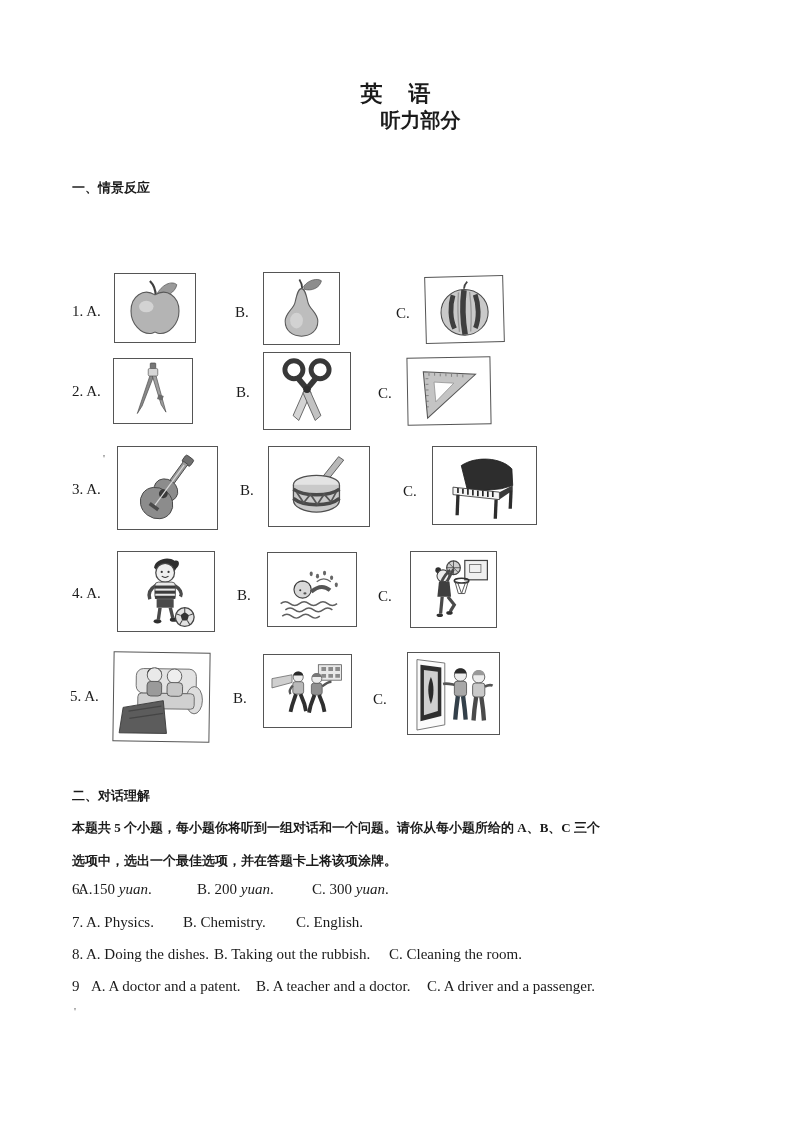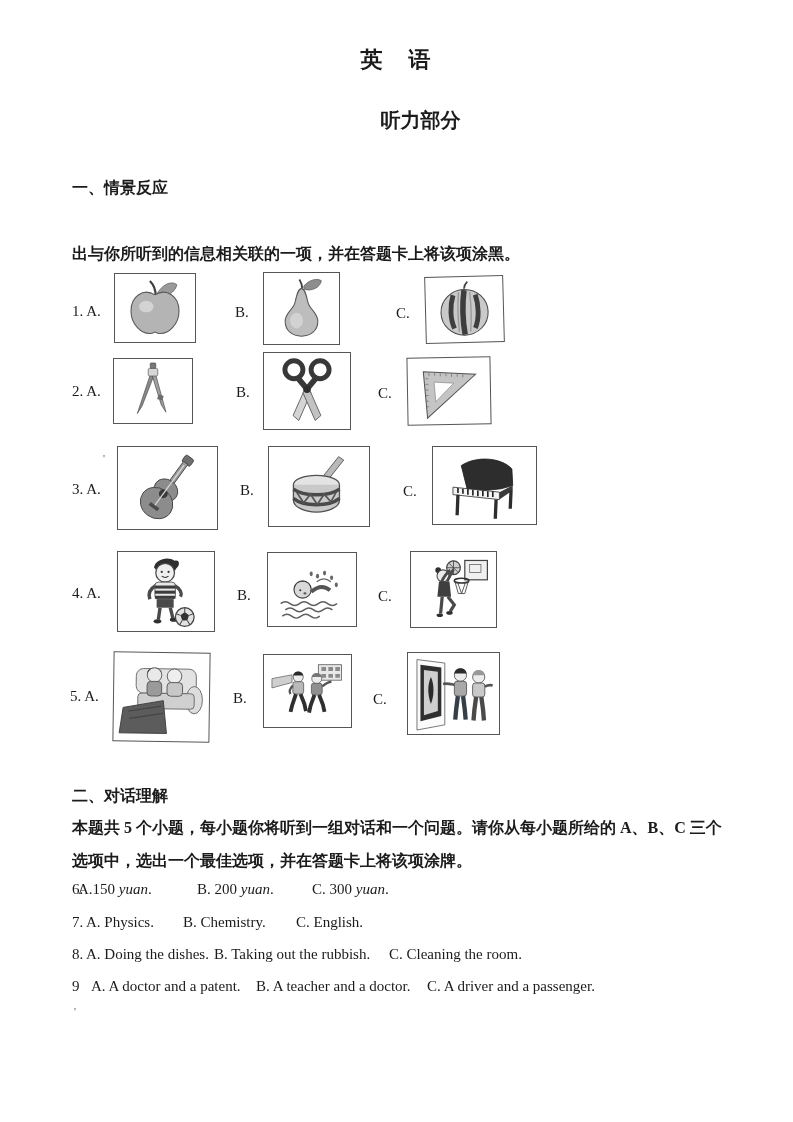--- a/index.html
+++ b/index.html
@@ -1,38 +1,37 @@
 <!DOCTYPE html>
 <html><head>
 <meta charset="utf-8">
 <style>
   html,body{margin:0;padding:0;background:#fff;}
   .page{position:relative;width:793px;height:1122px;background:#ffffff;overflow:hidden;
         font-family:"Liberation Serif","DejaVu Serif",serif;color:#1b1b1b;}
   .title{position:absolute;left:0;width:100%;text-align:center;font-weight:700;margin:0;}
-  .page-title{top:46px;font-size:22px;line-height:28px;letter-spacing:2px;}
+  .page-title{top:80px;font-size:22px;line-height:28px;letter-spacing:2px;}
   .page-subtitle{top:107px;font-size:20px;line-height:26px;margin-left:24px;}
-  .cnb{position:absolute;font-weight:700;font-size:16px;line-height:20px;white-space:nowrap;}
+  .cnb{position:absolute;font-weight:700;font-size:13px;line-height:20px;white-space:nowrap;}
   .qlabel{position:absolute;font-size:15px;line-height:17px;white-space:nowrap;}
   .imgbox{position:absolute;border:1px solid #555;background:#fff;padding:2px;box-sizing:border-box;}
   .imgbox svg{display:block;width:100%;height:100%;}
   .tq{position:absolute;left:72px;height:18px;font-size:15px;line-height:18px;}
   .tq > span{position:absolute;top:0;white-space:nowrap;}
   .mark{position:absolute;font-size:11px;color:#4a4a4a;}
 </style>
 </head>
 <body>
 
 <div class="page">
 
   <h1 class="title page-title">英　语</h1>
   <h2 class="title page-subtitle">听力部分</h2>
 
   <div class="cnb" style="left:72px;top:178px">一、情景反应</div>
-  <div class="cnb" style="left:72px;top:244px">出与你所听到的信息相关联的一项，并在答题卡上将该项涂黑。</div>
 
   <span class="mark" style="left:103px;top:452px">'</span>
   <span class="mark" style="left:74px;top:1005px">'</span>
 
   <span class="qlabel" style="left:72px;top:303px">1. A.</span>
   <div class="imgbox" style="left:114px;top:273px;width:82px;height:70px">
     <svg viewBox="0 0 100 88">
       <path d="M51 28 C51 18 48 12 43 7" fill="none" stroke="#3f3f3f" stroke-width="3"></path>
       <path d="M53 24 C62 9 75 7 80 12 C78 22 66 30 55 28 Z" fill="#9a9a9a" stroke="#555" stroke-width="1"></path>
       <path d="M50 26 C34 16 17 28 17 48 C17 66 31 80 44 79 C47 79 49 77 50 77 C51 77 53 79 56 79 C69 80 83 66 83 48 C83 28 66 16 50 26 Z" fill="#b4b4b4" stroke="#5a5a5a" stroke-width="1.5"></path>

